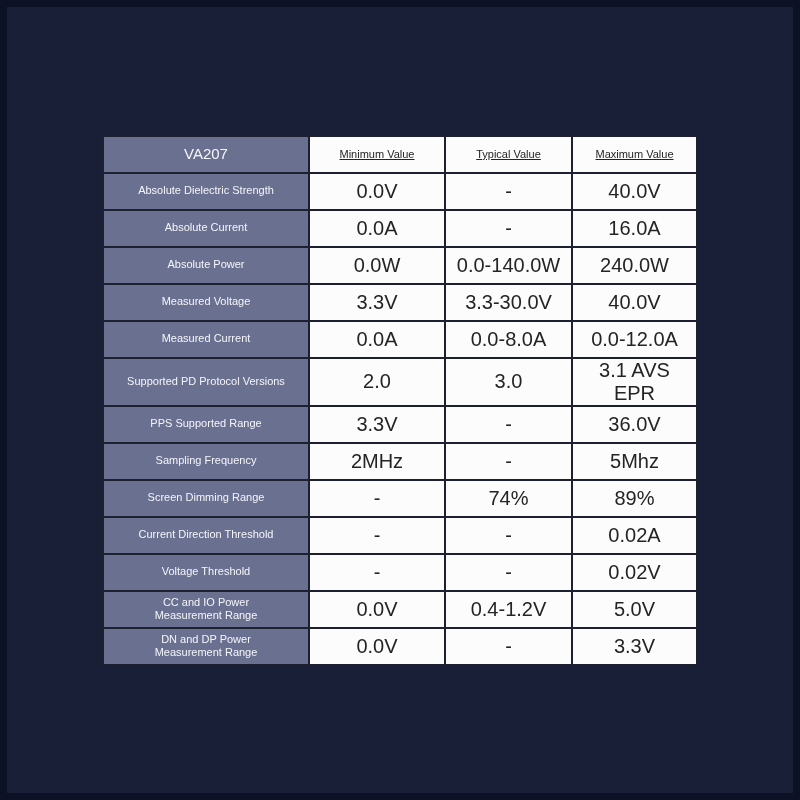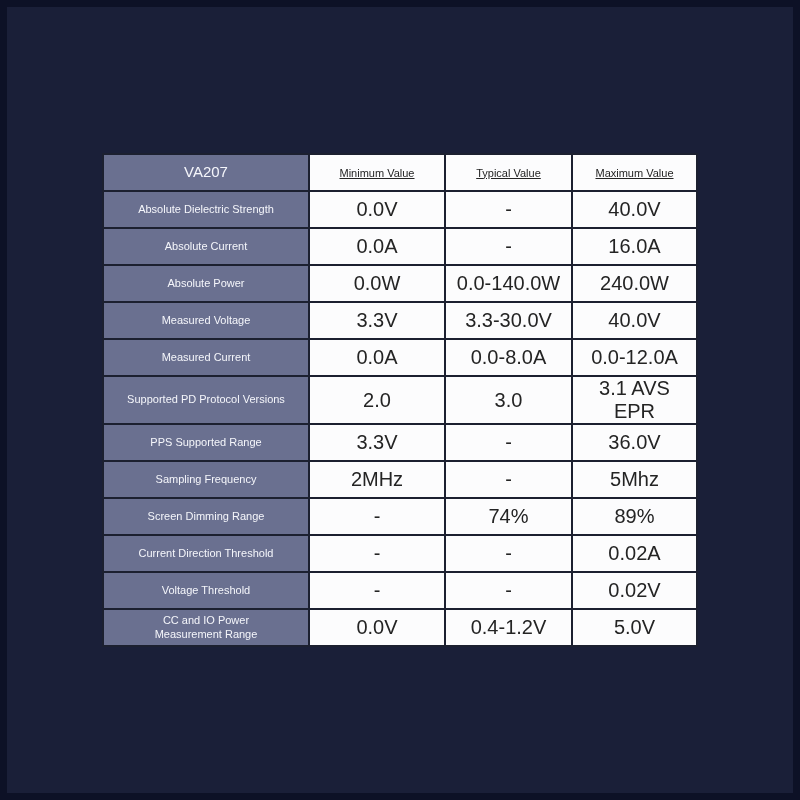--- a/index.html
+++ b/index.html
@@ -141,15 +141,22 @@
     <td class="value-cell">-</td>
     <td class="value-cell">0.02V</td>
   </tr>
         <tr>
     <td class="label-cell">CC and IO Power
 Measurement Range</td>
     <td class="value-cell">0.0V</td>
     <td class="value-cell">0.4-1.2V</td>
     <td class="value-cell">5.0V</td>
   </tr>
+        <tr>
+    <td class="label-cell">DN and DP Power
+Measurement Range</td>
+    <td class="value-cell">0.0V</td>
+    <td class="value-cell">-</td>
+    <td class="value-cell">3.3V</td>
+  </tr>
       </tbody>
   </table>
 </div>
 
 </body></html>

